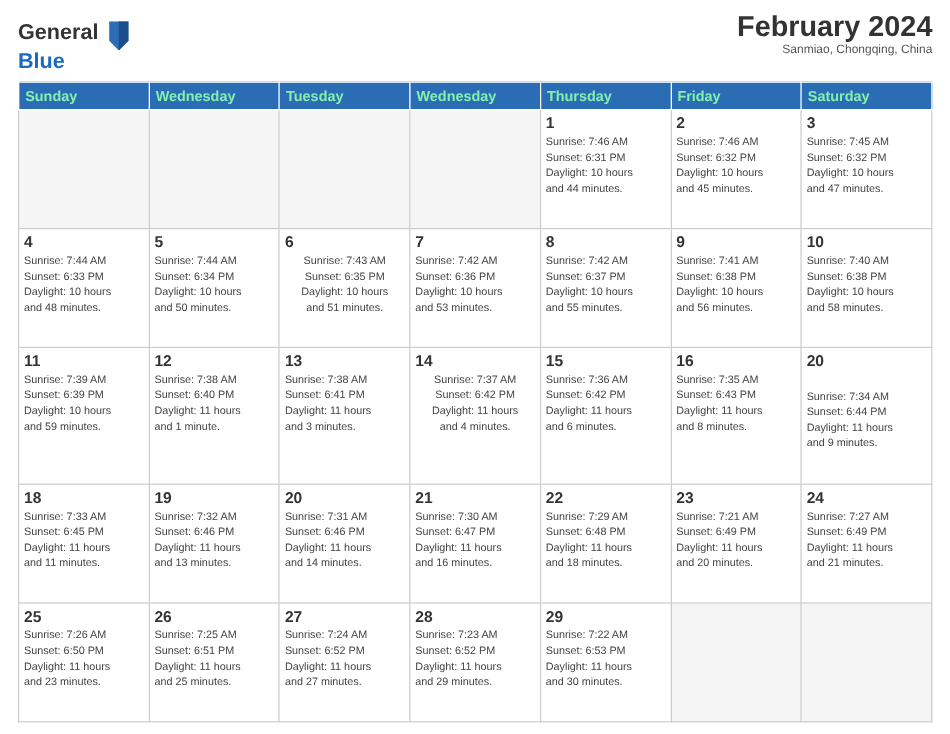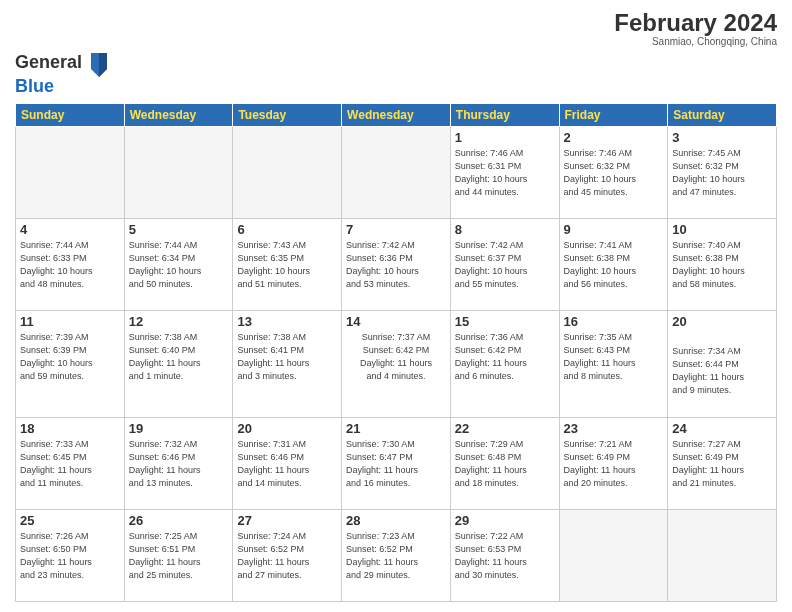--- a/index.html
+++ b/index.html
@@ -54,21 +54,21 @@
       color: #555;
     }
     .calendar {
       flex: 1;
       border-collapse: collapse;
       width: 100%;
       table-layout: fixed;
     }
     .calendar th {
       background: #2a6db5;
-      color: #fde047;
+      color: #86efac;
       text-align: left;
       padding: 4px 5px;
       font-size: 12px;
       border: 1px solid #fff;
     }
     .calendar td {
       border: 1px solid #ccc;
       vertical-align: top;
       padding: 3px 4px;
       font-size: 9.5px;
@@ -94,21 +94,21 @@
       height: 78px;
     }
   </style>
 </head>
 <body>
 
 <div class="page">
   <div class="header">
     <div class="logo">
       <div>
-        <div style="display:flex;align-items:flex-start;margin-top:35px;">
+        <div style="display:flex;align-items:flex-start;">
           <span class="logo-text">
             <span class="logo-general">General</span>
             <svg class="logo-icon" viewBox="0 0 20 28" style="display:inline-block;vertical-align:middle;">
               <polygon points="2,4 18,4 18,20 10,28 2,20" fill="#2a6db5"></polygon>
               <polygon points="10,4 18,4 18,20 10,28" fill="#1a4d8a"></polygon>
             </svg>
           </span>
         </div>
         <div class="logo-text logo-blue">Blue</div>
       </div>
@@ -170,21 +170,21 @@
           </td>
           <td>
             <div class="day-num">5</div>
             <div class="day-info" style="white-space: pre-line;">Sunrise: 7:44 AM
 Sunset: 6:34 PM
 Daylight: 10 hours
 and 50 minutes.</div>
           </td>
           <td>
             <div class="day-num">6</div>
-            <div class="day-info" style="white-space: pre-line;">Sunrise: 7:43 AM
+            <div class="day-info" style="white-space: pre-line; text-align: center;">Sunrise: 7:43 AM
 Sunset: 6:35 PM
 Daylight: 10 hours
 and 51 minutes.</div>
           </td>
           <td>
             <div class="day-num">7</div>
             <div class="day-info" style="white-space: pre-line;">Sunrise: 7:42 AM
 Sunset: 6:36 PM
 Daylight: 10 hours
 and 53 minutes.</div>

